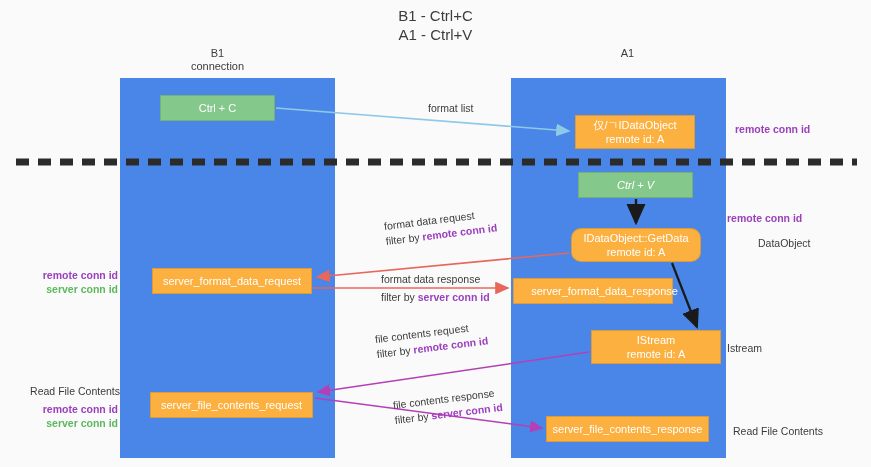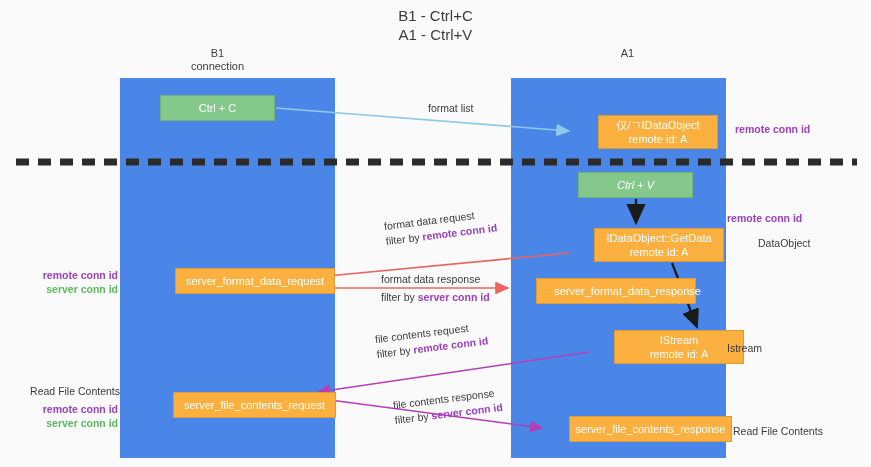--- a/index.html
+++ b/index.html
@@ -31,26 +31,26 @@
   #lane-a1{left:511px;top:78px;width:215px;height:380px;}
 
   
   .node{
     box-sizing:border-box;
     display:flex;flex-direction:column;align-items:center;justify-content:center;
     color:#ffffff;font-size:11px;line-height:14px;text-align:center;
     border:1px solid rgba(0,0,0,.12);
   }
   .green{background:#84c98b;}
-  .orange{background:#fbb040;margin-left:23px;}
+  .orange{background:#fbb040;}
 
   #n-ctrlc   {left:160px;top:95px; width:115px;height:26px;}
   #n-dataobj {left:575px;top:115px;width:120px;height:34px;}
   #n-ctrlv   {left:578px;top:172px;width:115px;height:26px;font-style:italic;}
-  #n-getdata {left:571px;top:228px;width:130px;height:34px;}
+  #n-getdata {left:571px;top:228px;width:130px;height:34px;border-radius:10px;}
   #n-sfdreq  {left:152px;top:268px;width:160px;height:26px;}
   #n-sfdresp {left:513px;top:278px;width:160px;height:26px;padding-left:23px;}
   #n-istream {left:591px;top:330px;width:130px;height:34px;}
   #n-sfcreq  {left:150px;top:392px;width:163px;height:26px;}
   #n-sfcresp {left:546px;top:416px;width:163px;height:26px;}
 
   
   .side{font-size:10.5px;line-height:14px;}
   .purple{color:#9b3fbd;font-weight:bold;}
   .green-t{color:#5cb85c;font-weight:bold;}

